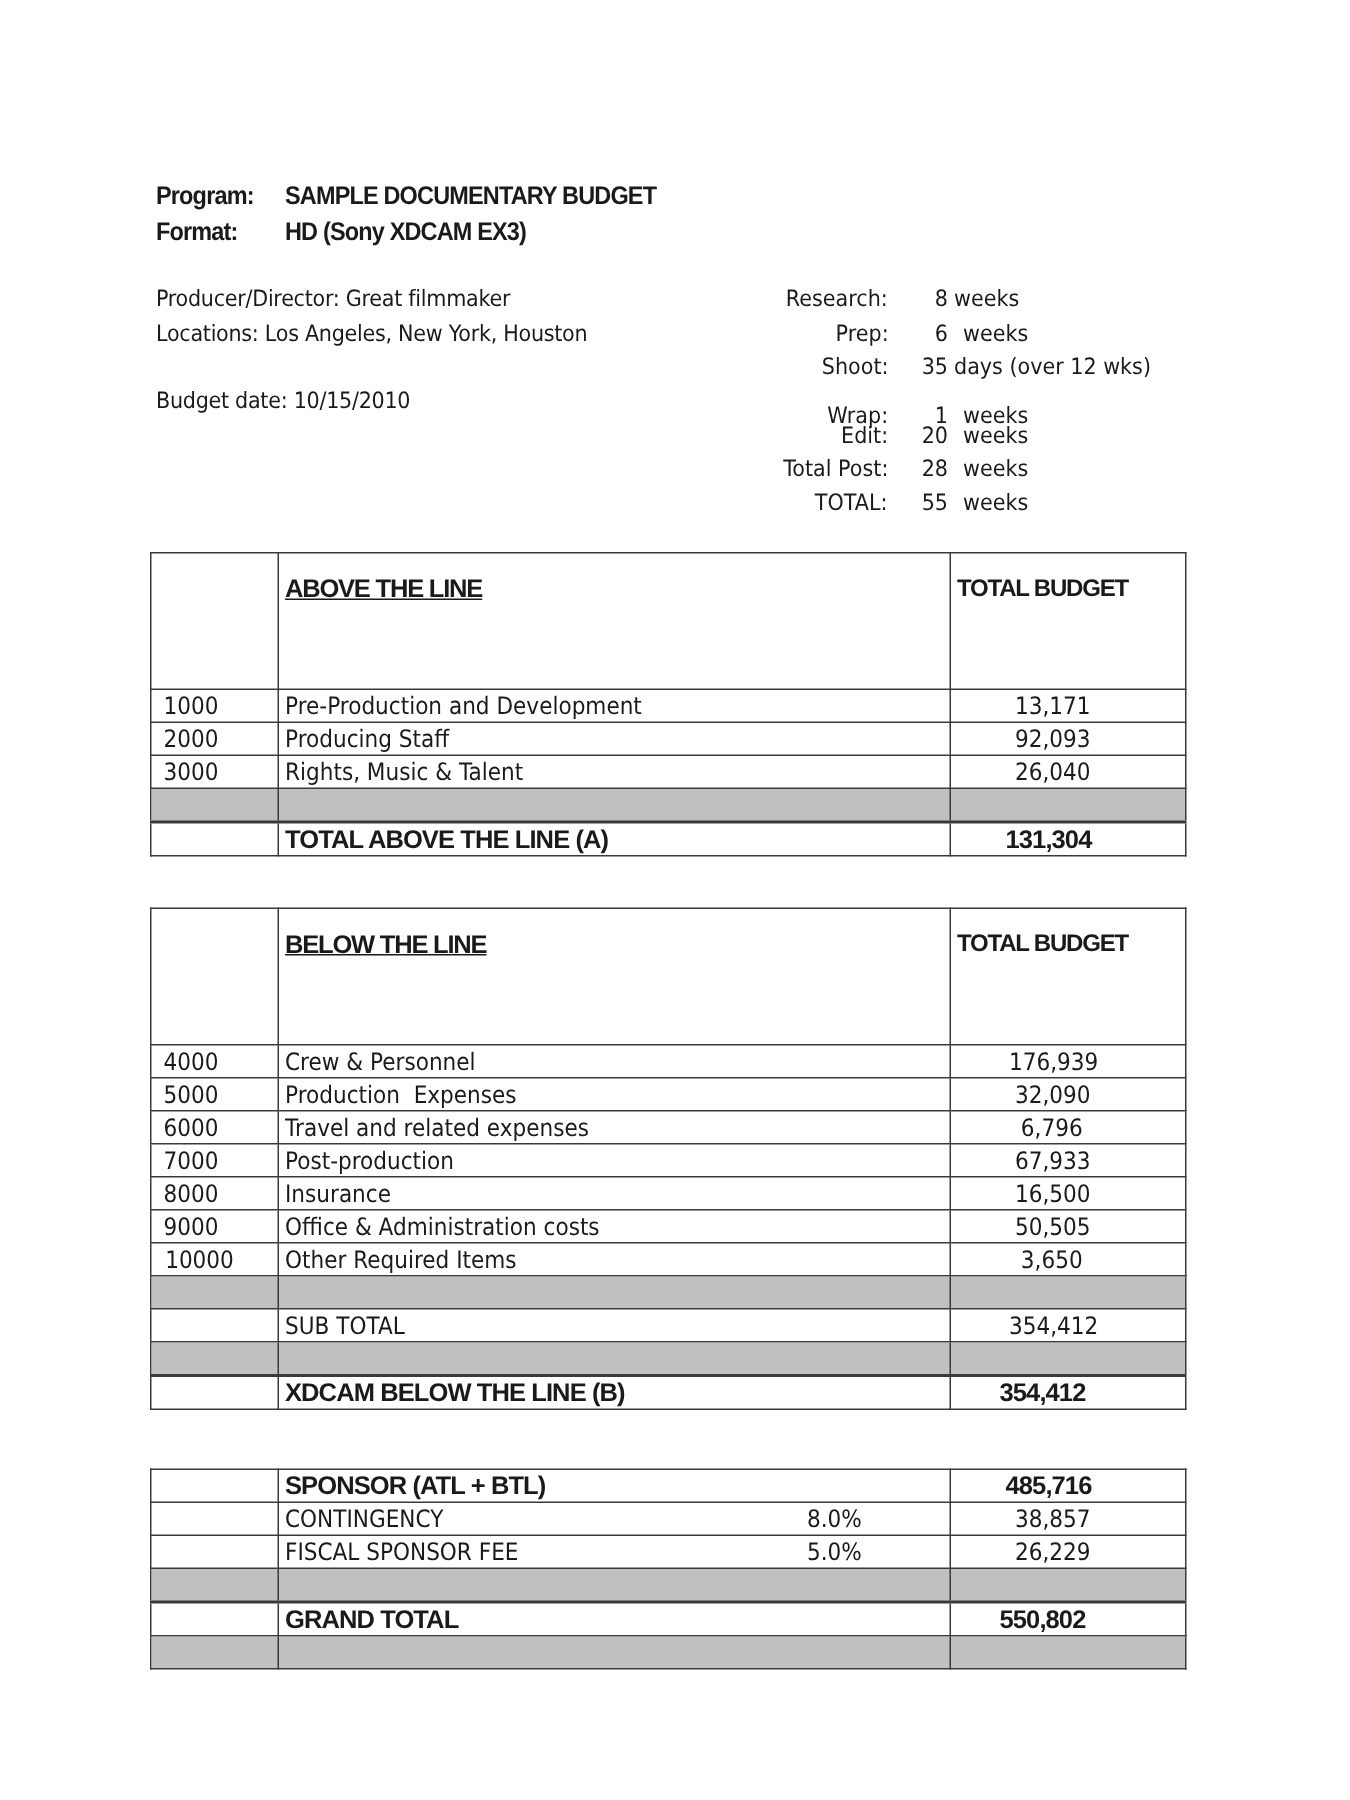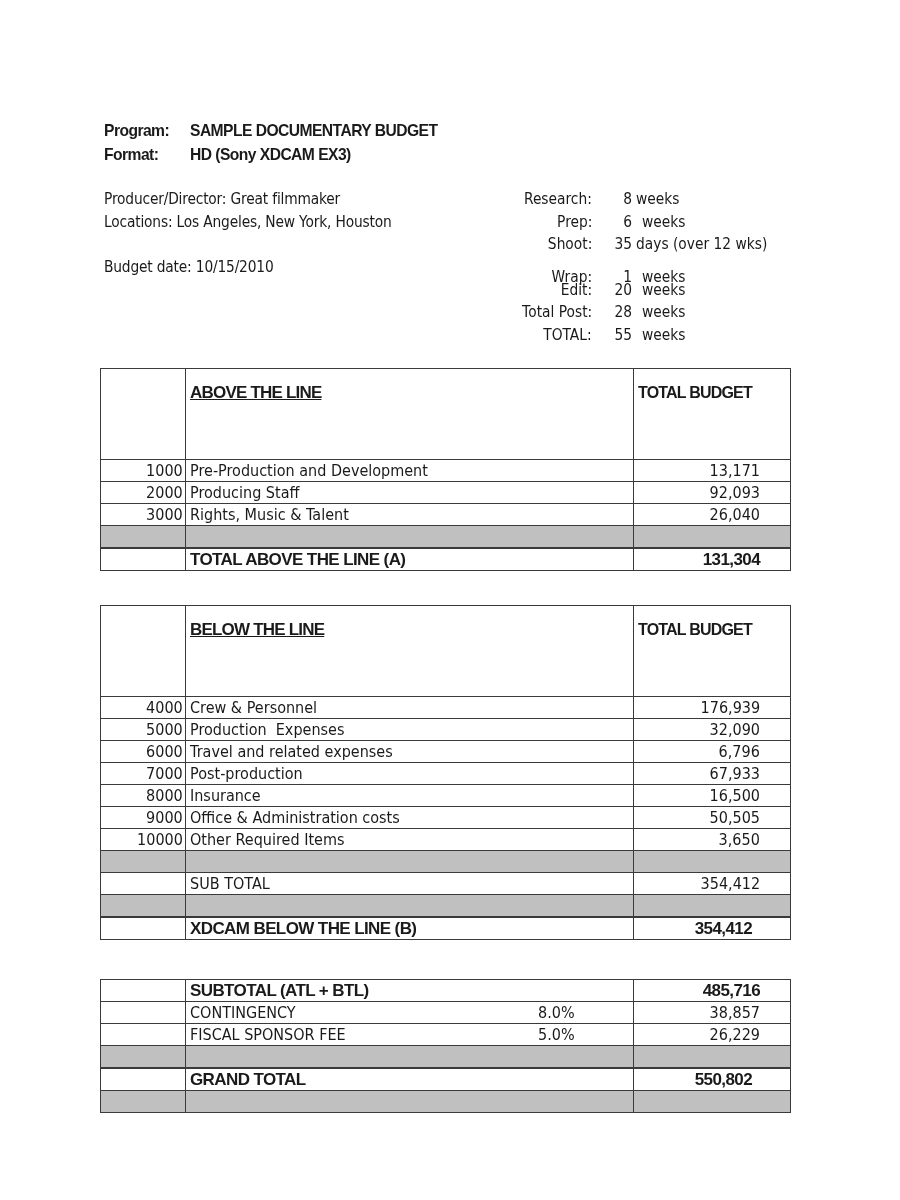--- a/index.html
+++ b/index.html
@@ -26,22 +26,22 @@
   }
   table.budget td {
     border: 1px solid #3a3a3a; padding: 0 4px; font-size: 16px; height: 21px;
     line-height: 20px; white-space: nowrap; overflow: hidden;
   }
   table.budget col.c-code { width: 85px; }
   table.budget col.c-desc { width: 448px; }
   table.budget col.c-amt { width: 157px; }
   .condensed { display: inline-block; transform: scaleX(0.9); transform-origin: left center; }
   .condensed-r { display: inline-block; transform: scaleX(0.9); transform-origin: right center; }
-  td.code { text-align: right; padding-right: 2px !important; }
-  td.amt { text-align: right; padding-right: 30px !important; }
+  td.code { padding-right: 2px !important; }
+  td.amt { text-align: center; padding-right: 30px !important; }
   tr.head td { height: 76px; vertical-align: top; padding-top: 14px; }
   .section-title {
     font-family: "Liberation Sans", sans-serif; font-weight: bold; font-size: 17px; text-decoration: underline;
     letter-spacing: -0.8px;
   }
   .col-title {
     font-family: "Liberation Sans", sans-serif; font-weight: bold; font-size: 16px; letter-spacing: -0.8px;
     display: block; text-align: left; padding-right: 16px;
   }
   tr.gray td { background: #c0c0c0; }
@@ -216,21 +216,21 @@
 
 <table class="budget" style="top:979px;">
   <colgroup>
       <col class="c-code">
       <col class="c-desc">
       <col class="c-amt">
     </colgroup>
   <tbody>
       <tr>
     <td></td>
-    <td><span class="b">SUBTOTAL (ATL + BTL)</span></td>
+    <td><span class="b">SPONSOR (ATL + BTL)</span></td>
     <td class="amt"><span class="b">485,716</span></td>
   </tr>
   <tr>
     <td></td>
     <td class="desc">
       <span class="condensed">CONTINGENCY</span>
       <span class="pct condensed" style="left:352px;">8.0%</span>
     </td>
     <td class="amt"><span class="condensed-r">38,857</span></td>
   </tr>

